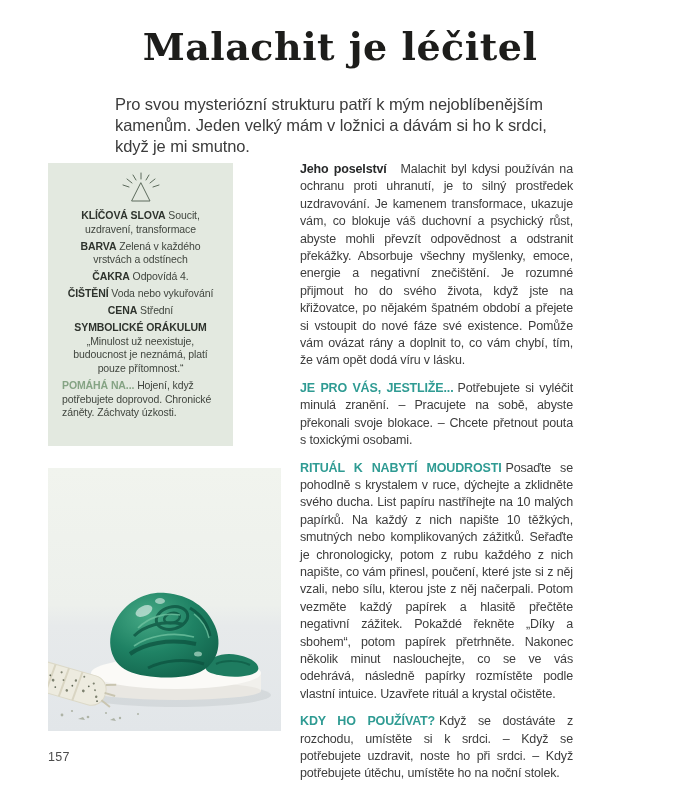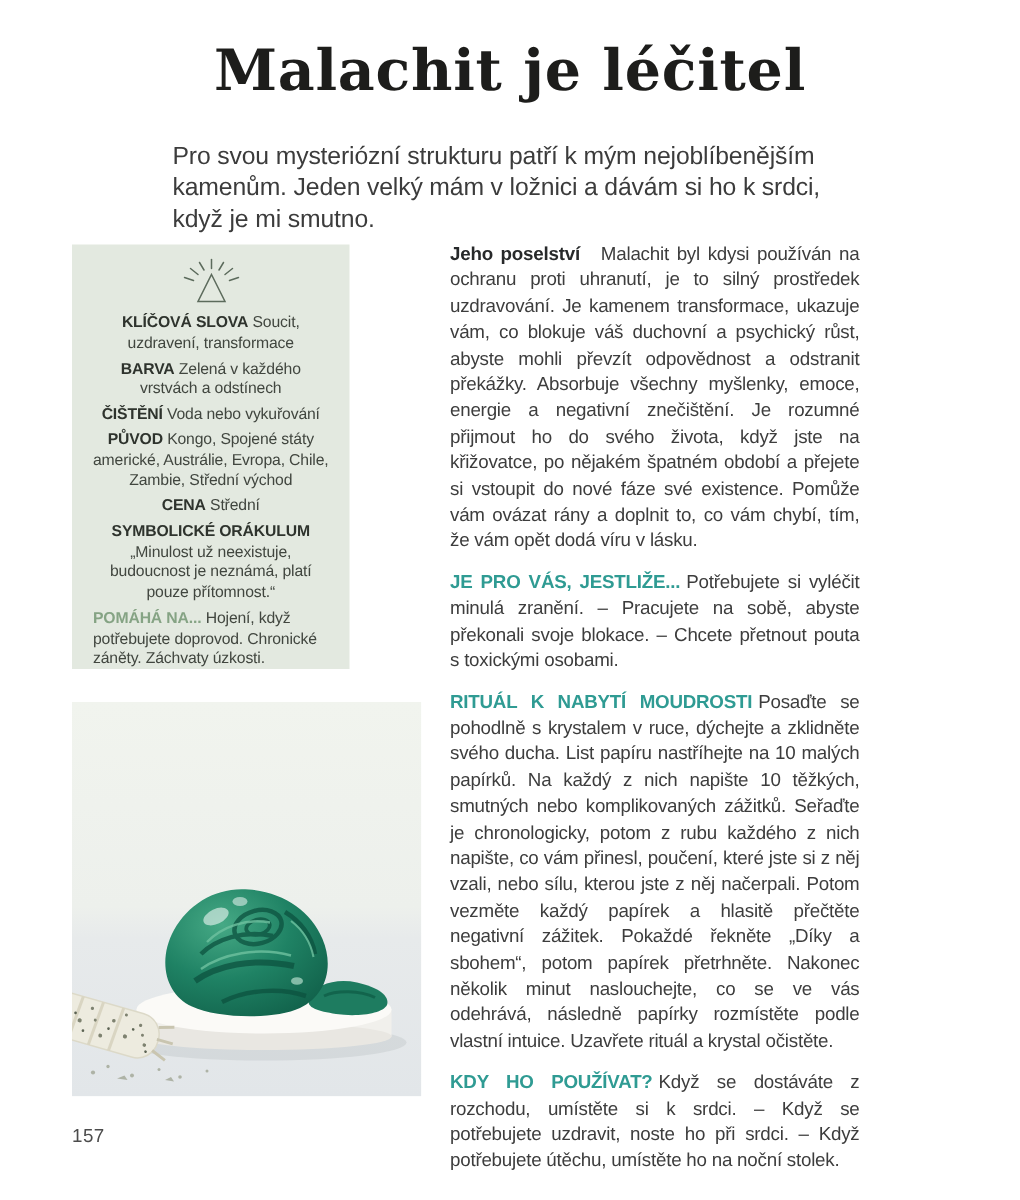--- a/index.html
+++ b/index.html
@@ -64,22 +64,22 @@
           <line x1="29" y1="9" x2="32" y2="4"></line>
           <line x1="15" y1="12" x2="10" y2="8"></line>
           <line x1="33" y1="12" x2="38" y2="8"></line>
           <line x1="12" y1="16" x2="6" y2="14"></line>
           <line x1="36" y1="16" x2="42" y2="14"></line>
         </g>
       </svg>
     </div>
     <div class="fact"><b>KLÍČOVÁ SLOVA</b> <span>Soucit, uzdravení, transformace</span></div>
     <div class="fact"><b>BARVA</b> <span>Zelená v každého vrstvách a odstínech</span></div>
+    <div class="fact"><b>ČAKRA</b> <span>Odpovídá 4.</span></div>
     <div class="fact"><b>ČIŠTĚNÍ</b> <span>Voda nebo vykuřování</span></div>
-    <div class="fact"><b>PŮVOD</b> <span>Kongo, Spojené státy americké, Austrálie, Evropa, Chile, Zambie, Střední východ</span></div>
     <div class="fact"><b>CENA</b> <span>Střední</span></div>
     <div class="fact"><b>SYMBOLICKÉ ORÁKULUM</b> <span>„Minulost už neexistuje, budoucnost je neznámá, platí pouze přítomnost.“</span></div>
     <div class="fact helps"><b>POMÁHÁ NA...</b> <span>Hojení, když potřebujete doprovod. Chronické záněty. Záchvaty úzkosti.</span></div>
   </div>
 
   <div class="photo">
     <svg width="233" height="263" viewBox="0 0 233 263">
       <defs>
         <linearGradient id="bgGrad" x1="0" y1="0" x2="0" y2="1">
           <stop offset="0" stop-color="#f1f4ee"></stop>

